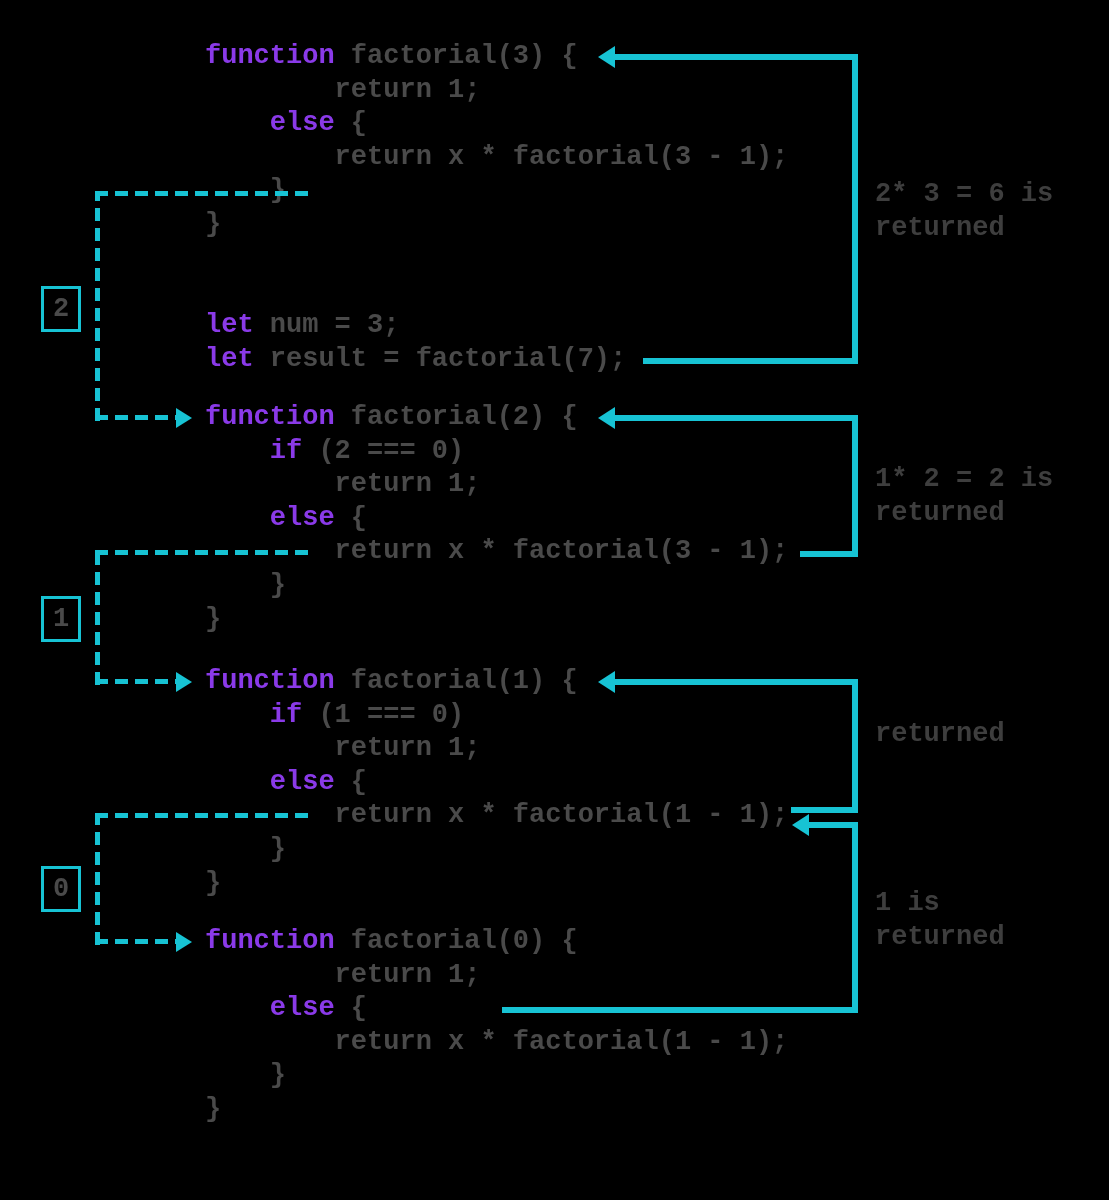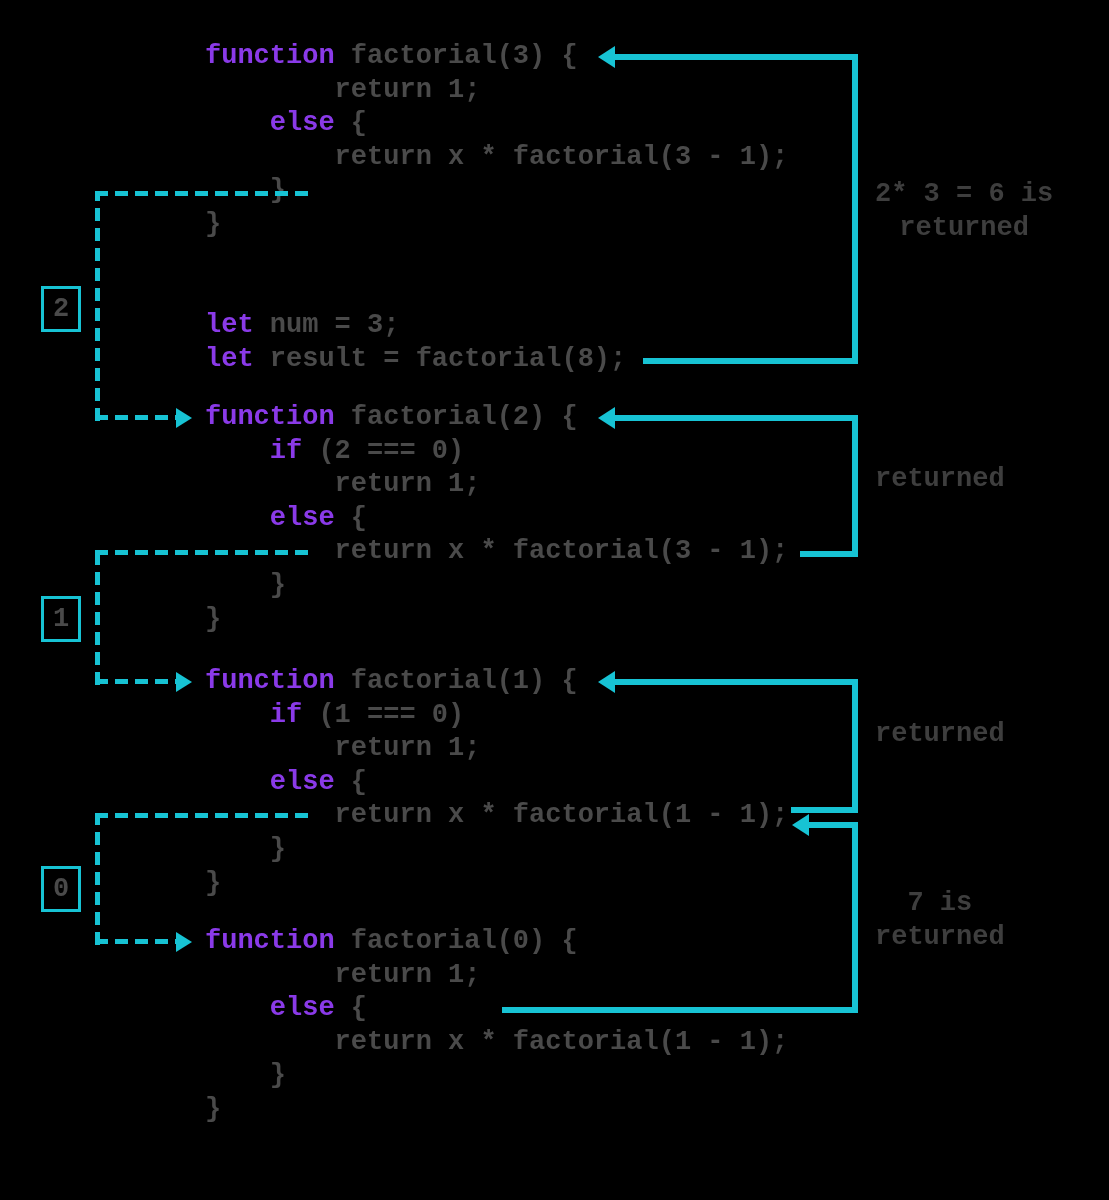--- a/index.html
+++ b/index.html
@@ -18,21 +18,21 @@
     font-family:Liberation Mono, monospace;
     font-weight:bold;
     font-size:27px;
   }
   
   .code-block{position:absolute;color:var(--code-gray);}
   .code-line{height:33.6px;line-height:33.6px;white-space:pre;}
   .code-line .kw{color:var(--keyword-purple);}
   
   .annotation{position:absolute;color:var(--annotation-gray);}
-  .annotation div{height:33.6px;line-height:33.6px;white-space:pre;text-align:center;}
+  .annotation div{height:33.6px;line-height:33.6px;white-space:pre;}
   
   .badge{
     position:absolute;width:40px;height:46px;box-sizing:border-box;
     border:3px solid var(--accent-cyan);
     display:flex;align-items:center;justify-content:center;
     color:var(--code-gray);font-size:27px;
   }
   
   .sh{position:absolute;height:6px;background:var(--accent-cyan);}
   .sv{position:absolute;width:6px;background:var(--accent-cyan);}
@@ -55,21 +55,21 @@
   <div class="code-block" style="left:205px;top:40px">
       <div class="code-line"><span class="kw">function</span><span> factorial(3) {</span></div>
       <div class="code-line"><span>        return 1;</span></div>
       <div class="code-line"><span>    </span><span class="kw">else</span><span> {</span></div>
       <div class="code-line"><span>        return x * factorial(3 - 1);</span></div>
       <div class="code-line"><span>    }</span></div>
       <div class="code-line"><span>}</span></div>
     </div>
   <div class="code-block" style="left:205px;top:309px">
       <div class="code-line"><span class="kw">let</span><span> num = 3;</span></div>
-      <div class="code-line"><span class="kw">let</span><span> result = factorial(8);</span></div>
+      <div class="code-line"><span class="kw">let</span><span> result = factorial(7);</span></div>
     </div>
   <div class="code-block" style="left:205px;top:401px">
       <div class="code-line"><span class="kw">function</span><span> factorial(2) {</span></div>
       <div class="code-line"><span>    </span><span class="kw">if</span><span> (2 === 0)</span></div>
       <div class="code-line"><span>        return 1;</span></div>
       <div class="code-line"><span>    </span><span class="kw">else</span><span> {</span></div>
       <div class="code-line"><span>        return x * factorial(3 - 1);</span></div>
       <div class="code-line"><span>    }</span></div>
       <div class="code-line"><span>}</span></div>
     </div>
@@ -99,27 +99,28 @@
   </div>
   <div class="badge" style="left:41px;top:866px">
     <span>0</span>
   </div>
 
   <div class="annotation" style="left:875px;top:178px">
     <div>2* 3 = 6 is</div>
     <div>returned</div>
   </div>
   <div class="annotation" style="left:875px;top:463px">
+    <div>1* 2 = 2 is</div>
     <div>returned</div>
   </div>
   <div class="annotation" style="left:875px;top:718px">
     <div>returned</div>
   </div>
   <div class="annotation" style="left:875px;top:887px">
-    <div>7 is</div>
+    <div>1 is</div>
     <div>returned</div>
   </div>
 
   <div>
     <div class="sh" style="left:643px;top:358px;width:215px"></div>
     <div class="sv" style="left:852px;top:54px;height:310px"></div>
     <div class="sh" style="left:615px;top:54px;width:237px"></div>
     <div class="head-left" style="left:598px;top:46px"></div>
   </div>
 

